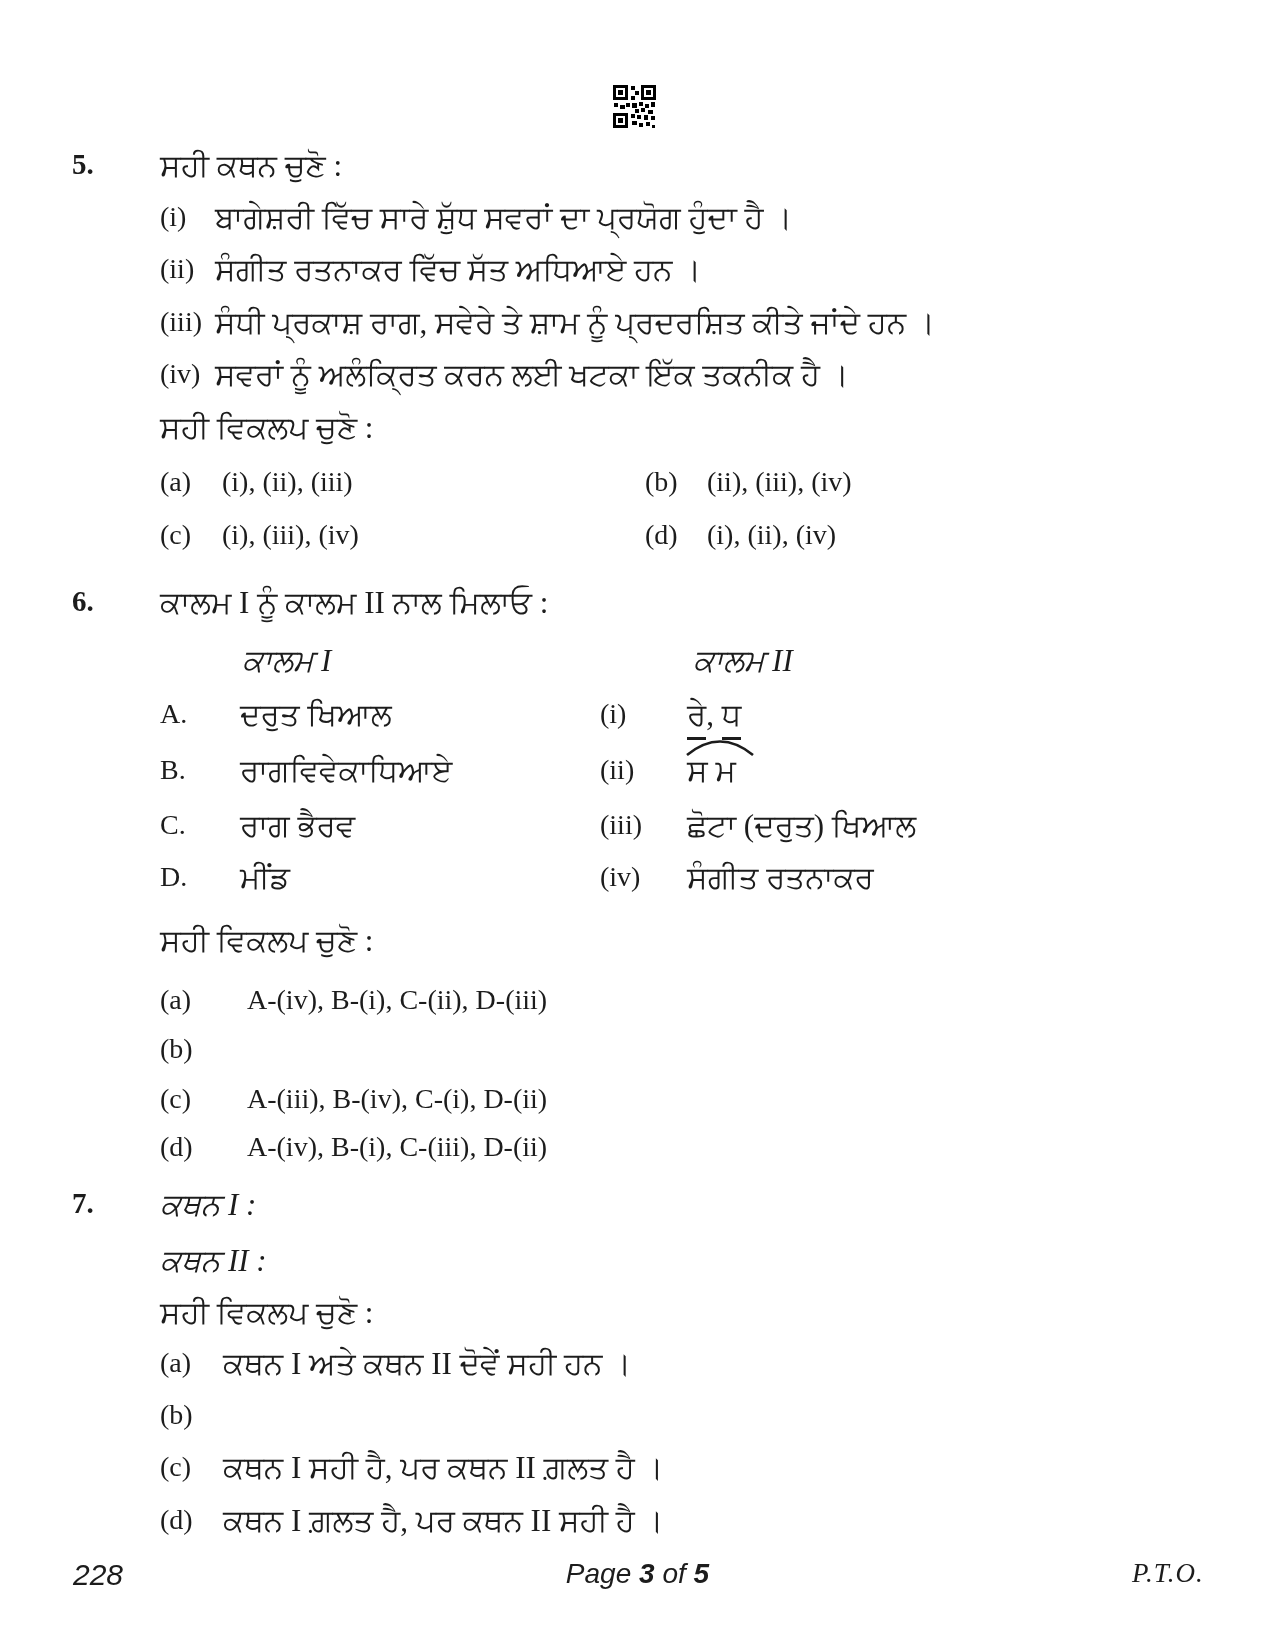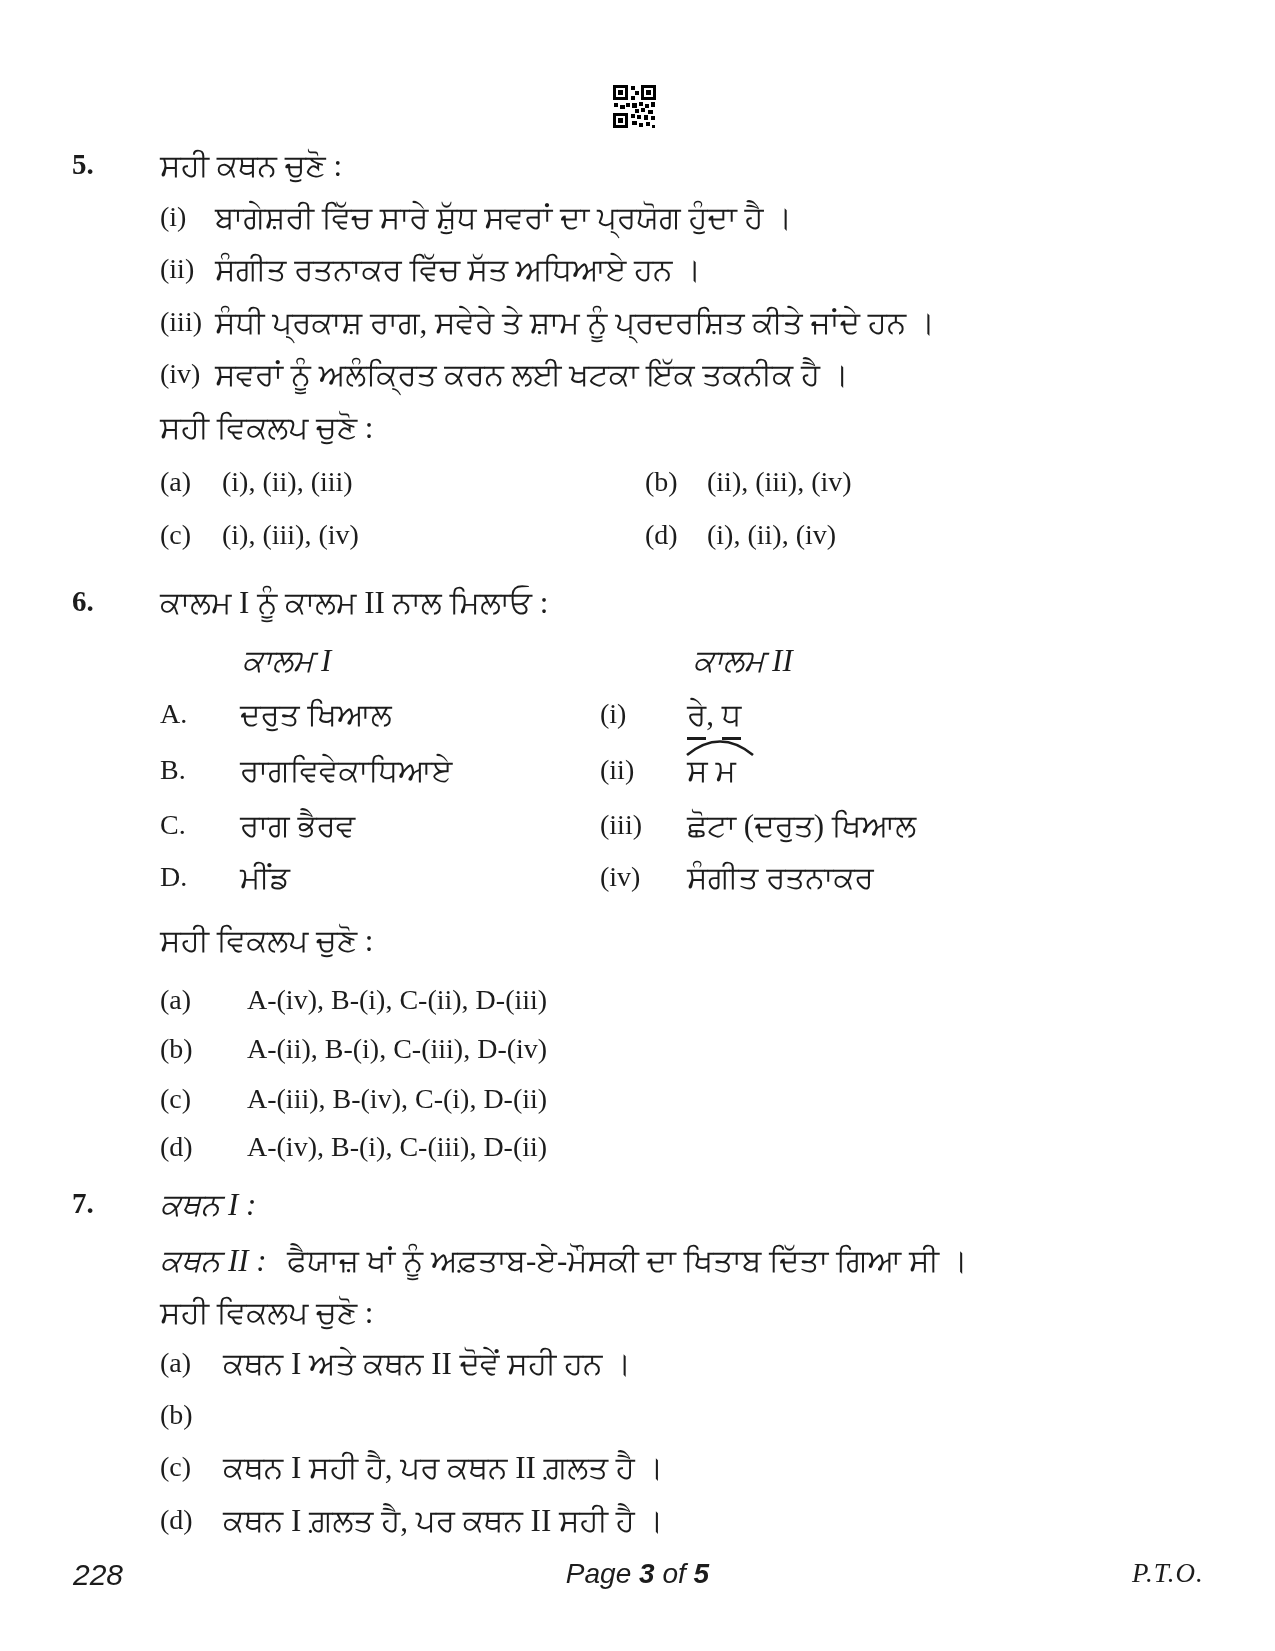--- a/index.html
+++ b/index.html
@@ -153,38 +153,36 @@
 <div class="line" style="top:923px">
   <span class="t pa" style="left:160px">ਸਹੀ ਵਿਕਲਪ ਚੁਣੋ :</span>
 </div>
 
 <div class="line" style="top:983px">
   <span class="t lat" style="left:160px">(a)</span>
   <span class="t lat" style="left:247px">A-(iv), B-(i), C-(ii), D-(iii)</span>
 </div>
 <div class="line" style="top:1032px">
   <span class="t lat" style="left:160px">(b)</span>
-  <span class="t lat" style="left:247px">A-(ii), B-(i), C-(iii), D-(iv)</span>
 </div>
 <div class="line" style="top:1082px">
   <span class="t lat" style="left:160px">(c)</span>
   <span class="t lat" style="left:247px">A-(iii), B-(iv), C-(i), D-(ii)</span>
 </div>
 <div class="line" style="top:1130px">
   <span class="t lat" style="left:160px">(d)</span>
   <span class="t lat" style="left:247px">A-(iv), B-(i), C-(iii), D-(ii)</span>
 </div>
 
 <div class="line" style="top:1187px">
   <span class="t qn" style="left:72px">7.</span>
   <span class="t pa it" style="left:160px">ਕਥਨ I :</span>
 </div>
 <div class="line" style="top:1243px">
   <span class="t pa it" style="left:160px">ਕਥਨ II :</span>
-  <span class="t pa" style="left:287px">ਫੈਯਾਜ਼ ਖਾਂ ਨੂੰ ਅਫ਼ਤਾਬ-ਏ-ਮੌਸਕੀ ਦਾ ਖਿਤਾਬ ਦਿੱਤਾ ਗਿਆ ਸੀ ।</span>
 </div>
 
 <div class="line" style="top:1295px">
   <span class="t pa" style="left:160px">ਸਹੀ ਵਿਕਲਪ ਚੁਣੋ :</span>
 </div>
 
 <div class="line" style="top:1346px">
   <span class="t lat" style="left:160px">(a)</span>
   <span class="t pa" style="left:223px">ਕਥਨ I ਅਤੇ ਕਥਨ II ਦੋਵੇਂ ਸਹੀ ਹਨ ।</span>
 </div>

